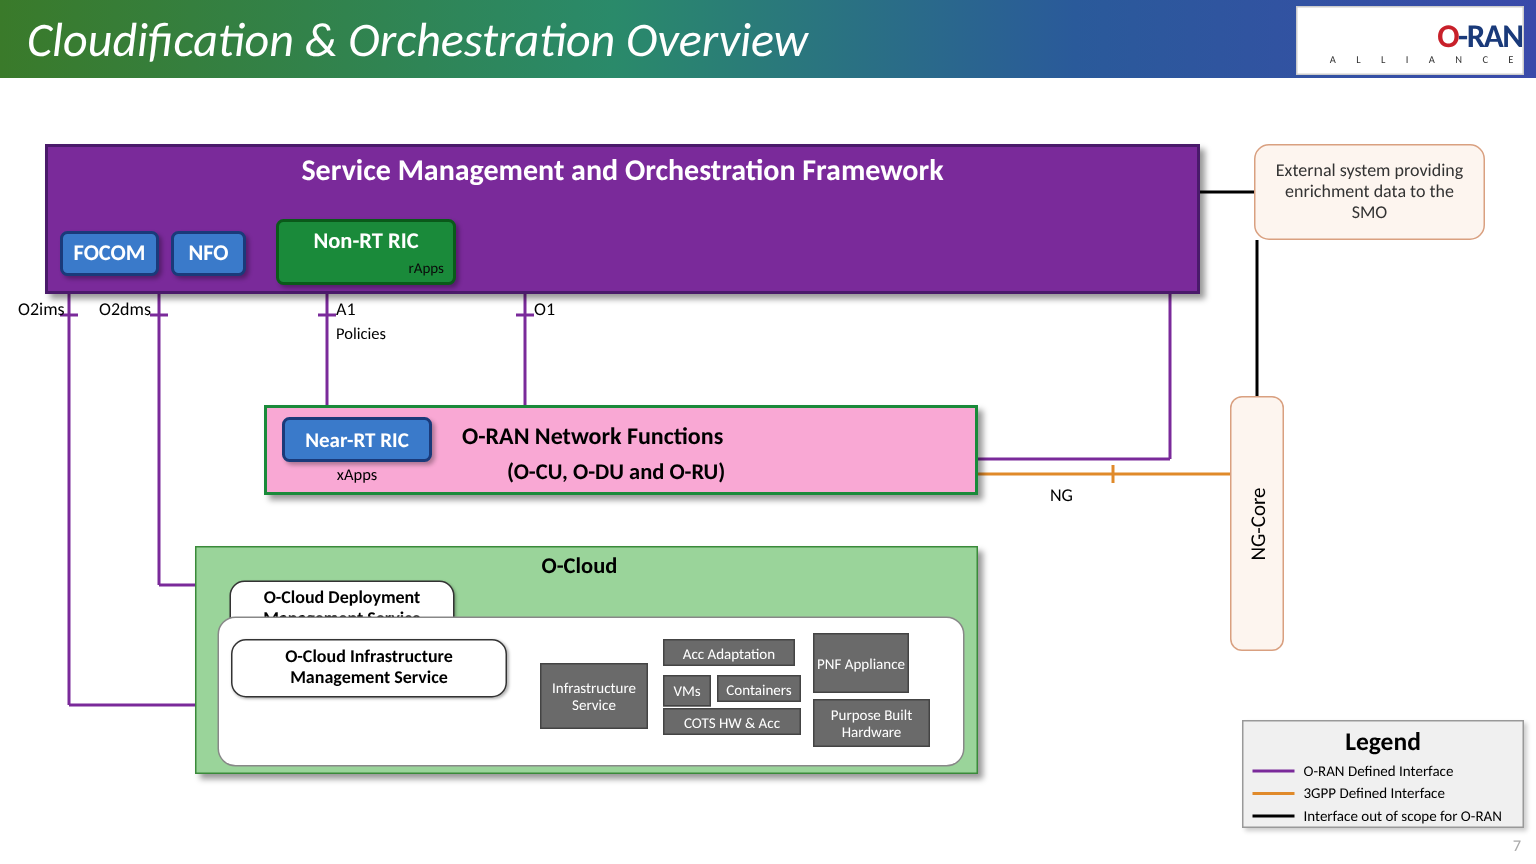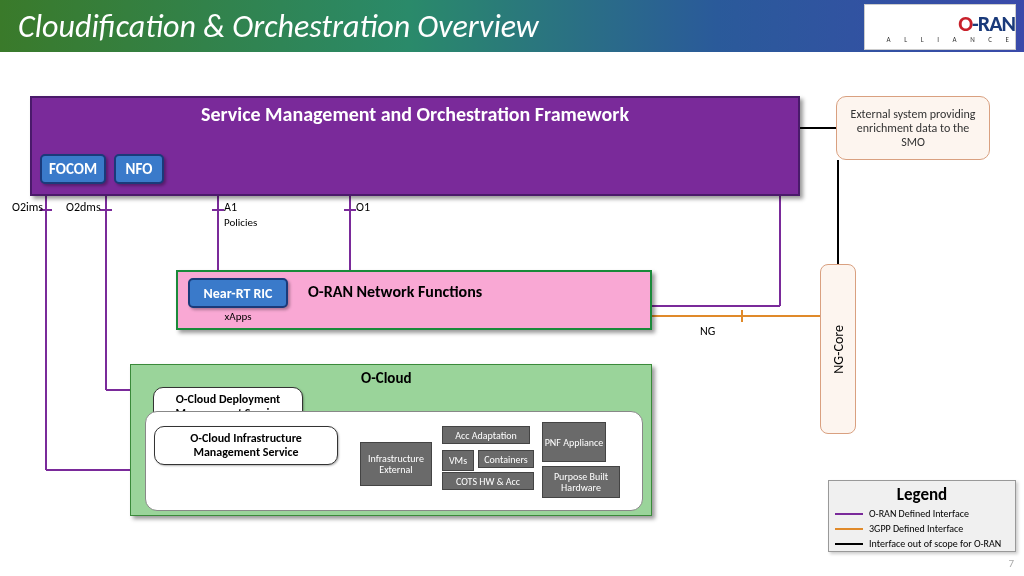--- a/index.html
+++ b/index.html
@@ -104,45 +104,50 @@
     <line x1="652" y1="236" x2="820" y2="236" stroke="#e08a2a" stroke-width="2"></line>
     <line x1="742" y1="230" x2="742" y2="242" stroke="#e08a2a" stroke-width="2"></line>
 
     <line x1="838" y1="184" x2="838" y2="80" stroke="#000" stroke-width="2"></line>
   </svg>
 
   <div class="smo">
     <div class="smo-head">Service Management and Orchestration Framework</div>
     <div class="smo-chip focom">FOCOM</div>
     <div class="smo-chip nfo">NFO</div>
+    <div class="smo-chip nonrt">
+      <span>Non-RT RIC</span>
+      <span class="nonrt-sub">rApps</span>
+    </div>
   </div>
 
   <div class="ext-box">External system providing enrichment data to the SMO</div>
 
   <span class="iface-lbl" style="left:12px; top:120px;">O2ims</span>
   <span class="iface-lbl" style="left:66px; top:120px;">O2dms</span>
   <span class="iface-lbl" style="left:224px; top:120px;">A1</span>
   <span class="iface-sub" style="left:224px; top:136px;">Policies</span>
   <span class="iface-lbl" style="left:356px; top:120px;">O1</span>
   <span class="iface-lbl" style="left:700px; top:244px;">NG</span>
 
   <div class="nf-box">
     <div class="near-wrap">
       <div class="nearrt">Near-RT RIC</div>
       <div class="xapps">xApps</div>
     </div>
     <div class="nf-title">O-RAN Network Functions</div>
+    <div class="nf-sub">(O-CU, O-DU and O-RU)</div>
   </div>
 
   <div class="ocloud-box">
     <div class="ocloud-title">O-Cloud</div>
     <div class="svc-lbl dms-lbl">O-Cloud Deployment Management Service</div>
     <div class="inner-ocloud">
       <div class="svc-lbl ims-lbl" style="left:8px; top:14px;">O-Cloud Infrastructure Management Service</div>
-      <div class="grey-box grey-infra">Infrastructure External</div>
+      <div class="grey-box grey-infra">Infrastructure Service</div>
       <div class="grey-box grey-acc">Acc Adaptation</div>
       <div class="grey-box grey-vms">VMs</div>
       <div class="grey-box grey-cont">Containers</div>
       <div class="grey-box grey-cots">COTS HW &amp; Acc</div>
       <div class="grey-box grey-pb">Purpose Built Hardware</div>
       <div class="grey-box grey-pnf">PNF Appliance</div>
     </div>
   </div>
 
   <div class="ngcore">

